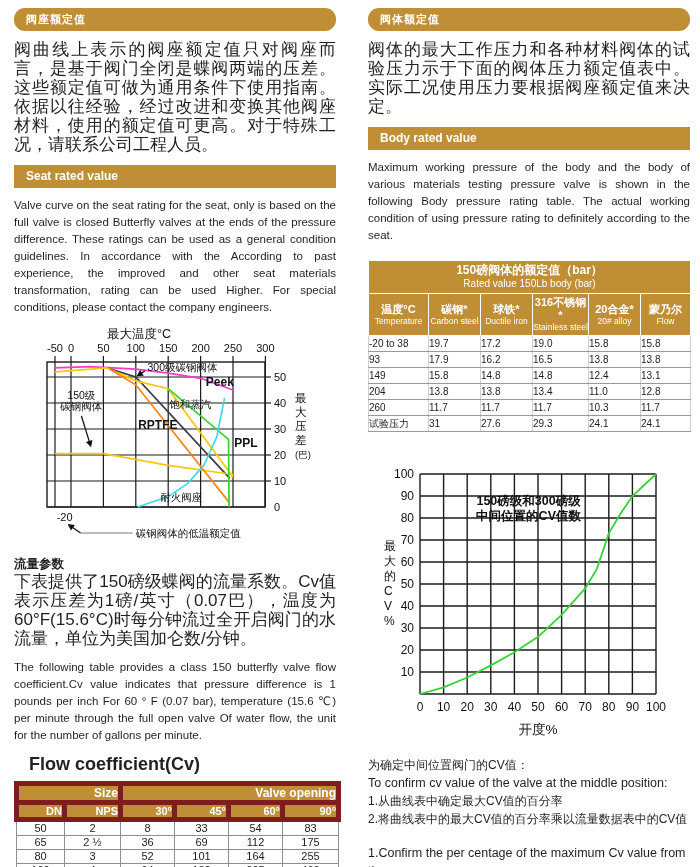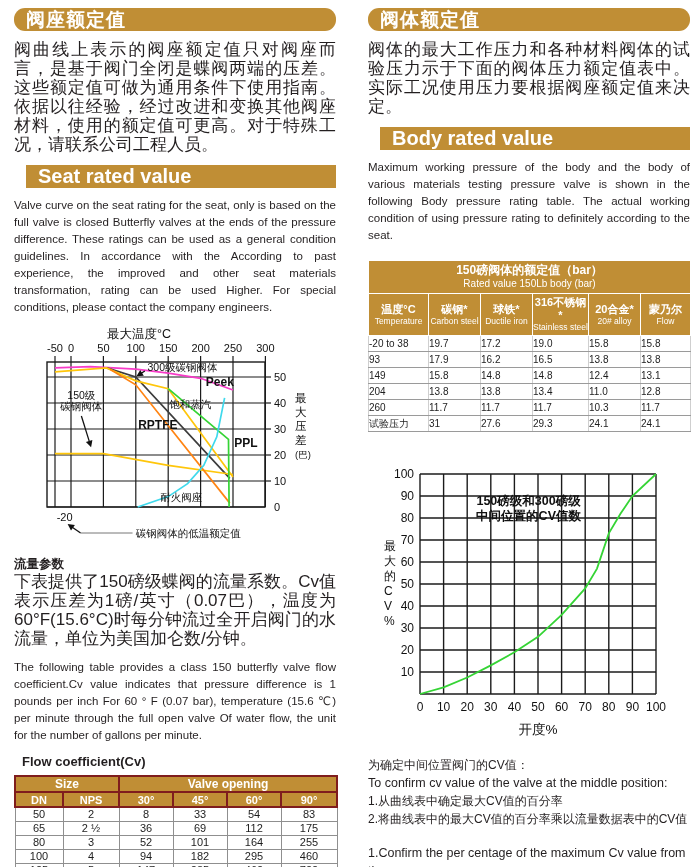--- a/index.html
+++ b/index.html
@@ -9,38 +9,38 @@
     font-family:"Liberation Sans","DejaVu Sans",sans-serif;
     color:#231f20;
   }
   .page { display:flex; gap:32px; padding:8px 14px 0 14px; }
   .col { width:322px; flex:0 0 322px; }
 
   .bar {
     background:#C08E35; color:#fff; font-weight:bold;
     height:23px; line-height:23px; padding-left:12px; margin-bottom:9px;
   }
-  .bar.cn { font-size:19px; letter-spacing:1px;border-radius:11px; }
-  .bar.en { font-size:20px;margin-left:12px; }
+  .bar.cn { font-size:11px; letter-spacing:1px;border-radius:11px; }
+  .bar.en { font-size:12px; }
 
   p.cn { font-size:17px; line-height:19px; text-align:justify; margin-bottom:11px; }
   p.en { font-size:11.5px; line-height:17px; text-align:justify; margin-bottom:8px; }
 
   .mini-cn { font-size:12.5px; font-weight:bold; line-height:16px; }
   .mini-en { font-size:12.5px; font-weight:bold; line-height:16px; margin-bottom:5px; }
-  .tbl-title { font-size:13px; font-weight:bold; margin:10px 0 6px 8px; }
+  .tbl-title { font-size:18px; font-weight:bold; margin:10px 0 6px 15px; }
 
   svg text { fill:#111; }
   .chart-wrap { margin:4px 0 6px 0; }
 
   
   table { border-collapse:collapse; width:322px; table-layout:fixed; }
   #flow-table th {
     background:#C08E35; color:#fff; font-weight:bold;
-    border:2px solid #7f1d1d; font-size:12px; height:16px;
+    border:5px solid #7f1d1d; font-size:12px; height:16px;text-align:right;
   }
   #flow-table thead tr:nth-child(2) th { font-size:11px; height:15px; }
   #flow-table td {
     border:1px solid #8f8f8f; text-align:center;
     font-size:11px; height:13.4px; line-height:13px; color:#1d1d1d;
   }
   #flow-table { border:1px solid #777; }
 
   
   #body-table { width:322px; }

